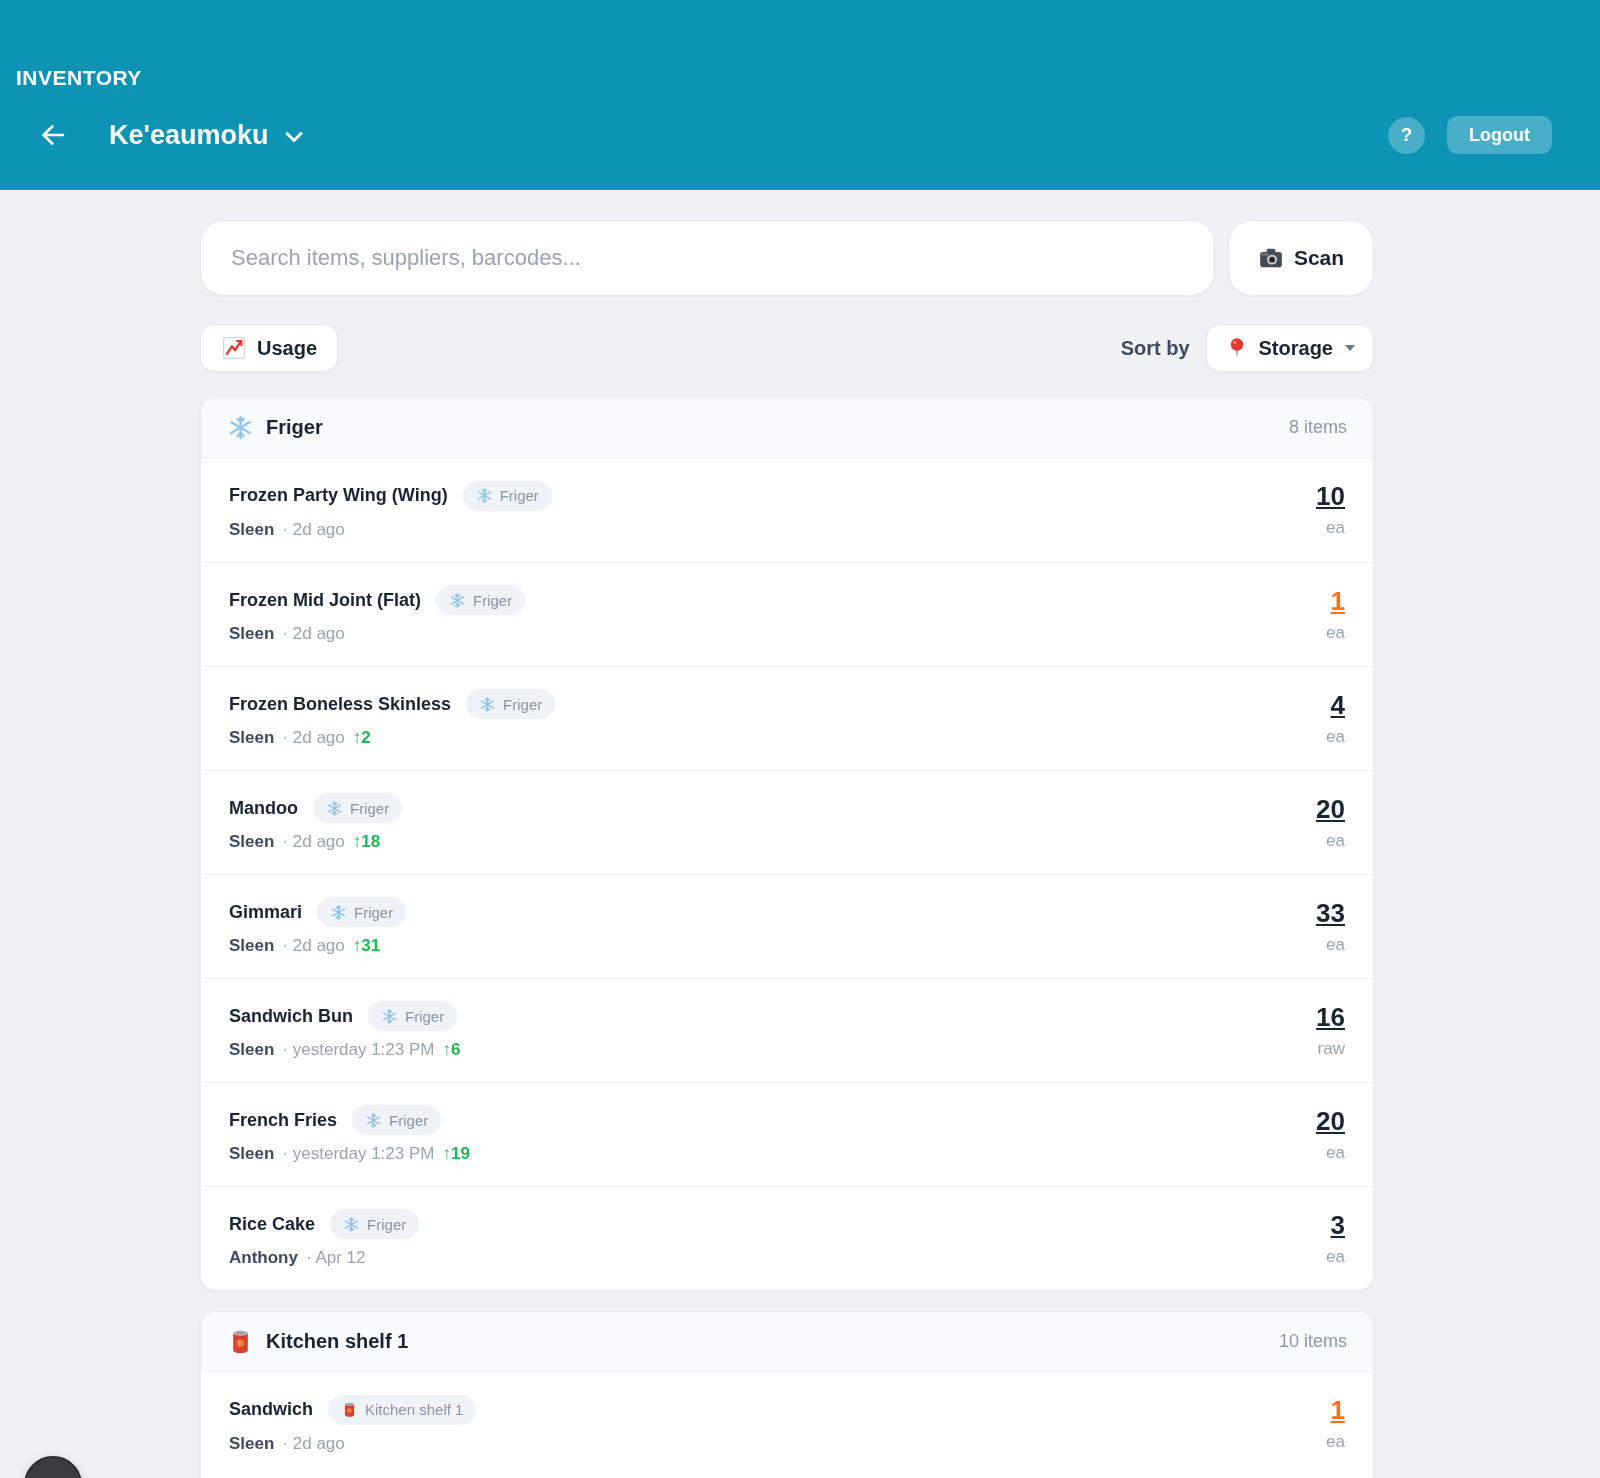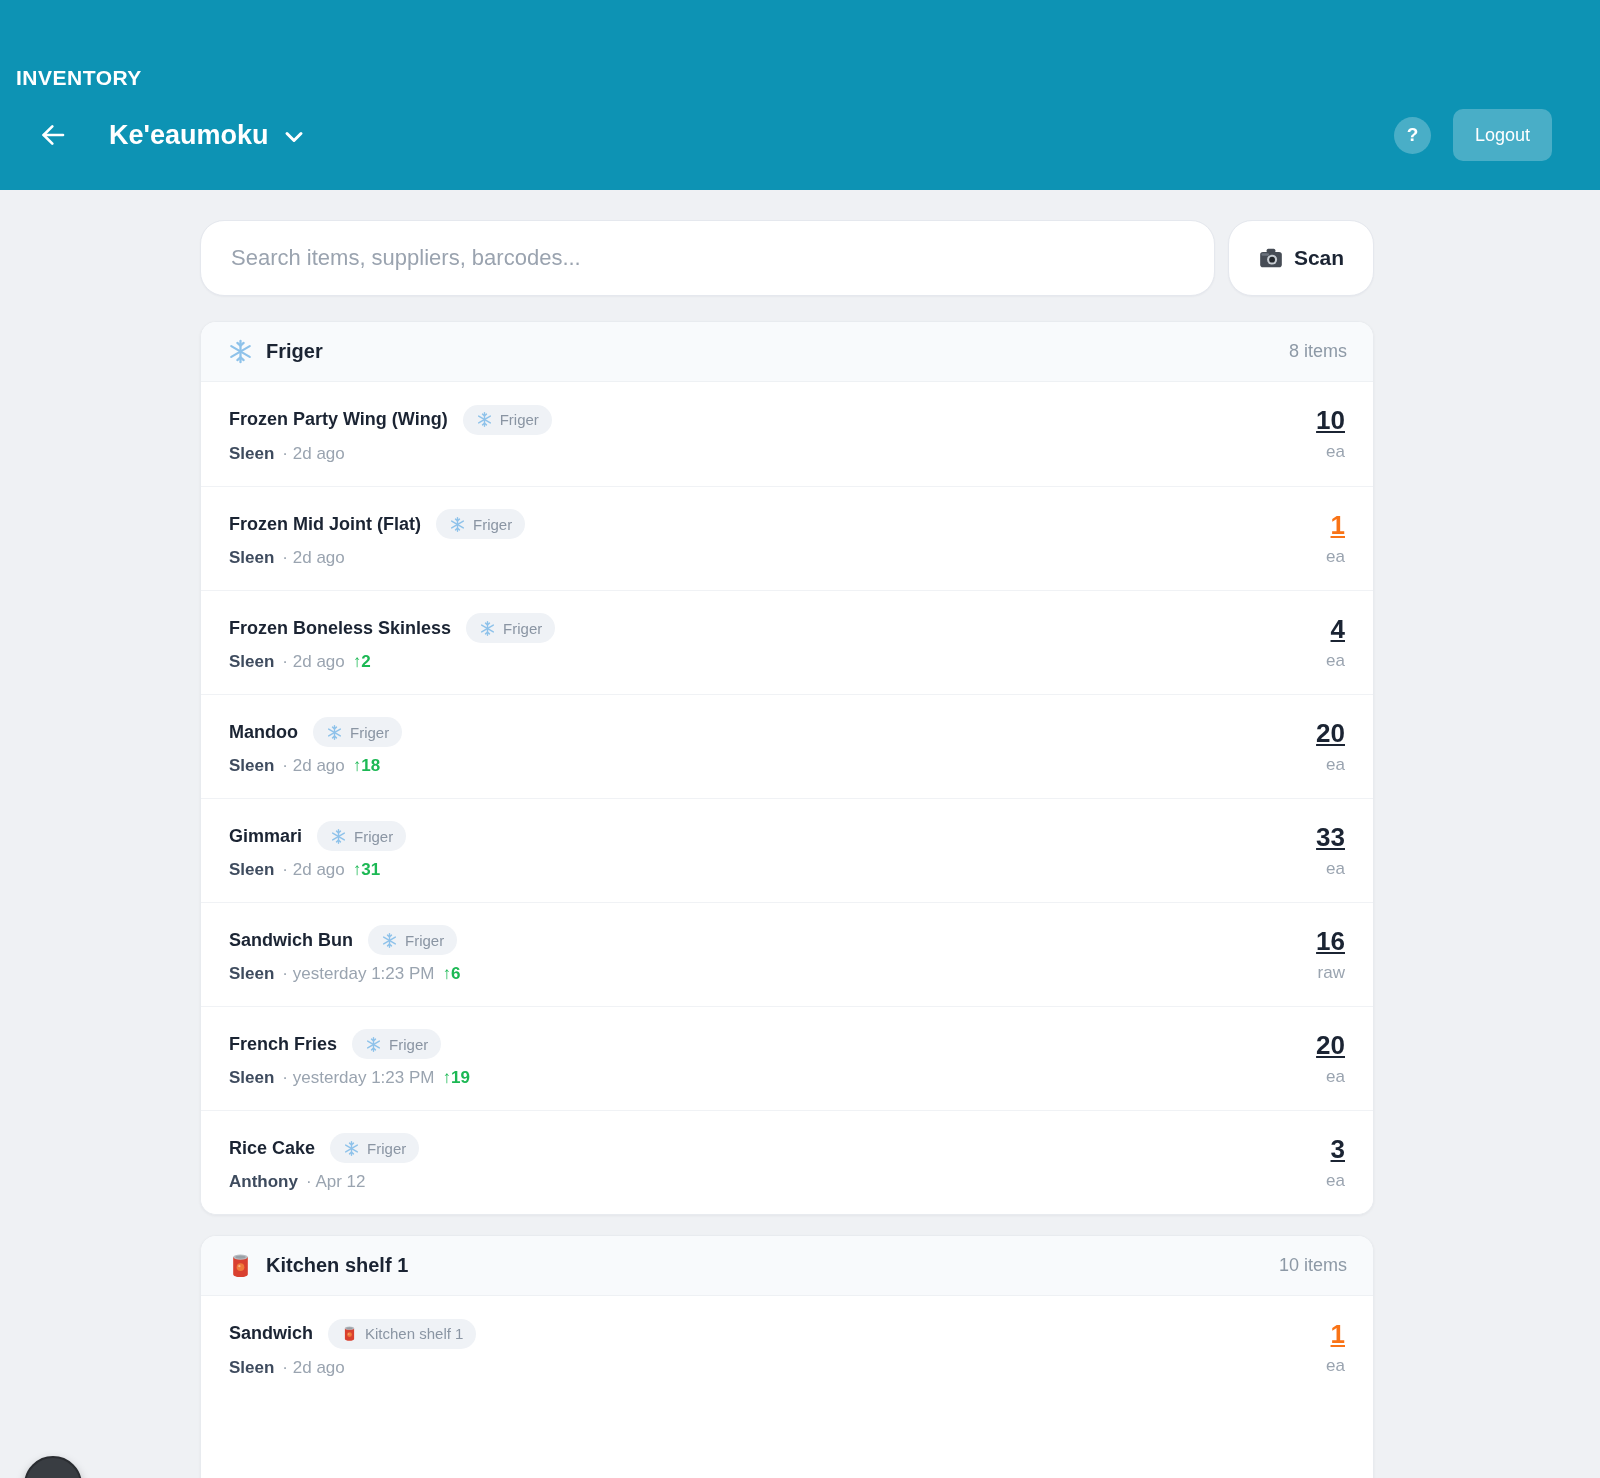--- a/index.html
+++ b/index.html
@@ -34,23 +34,23 @@
   .loc-chevron { margin-left: 14px; margin-top: 4px; cursor: pointer; }
   .title-spacer { flex: 1; }
   .help-btn {
     width: 37px; height: 37px; border-radius: 50%;
     background: rgba(255,255,255,.25); border: none; cursor: pointer;
     color: #fff; font-size: 19px; font-weight: 700;
     display: flex; align-items: center; justify-content: center;
     margin-right: 22px;
   }
   .logout-btn {
-    height: 52px; padding: 0 22px; border-radius: 10px;
+    height: 38px; padding: 0 22px; border-radius: 10px;
     background: rgba(255,255,255,.25); border: none; cursor: pointer;
-    color: #fff; font-size: 18px; font-weight: 400;
+    color: #fff; font-size: 18px; font-weight: 700;
     margin-right: 8px;
   }
 
   
   .content { margin-left: 200px; width: 1174px; }
 
   .search-row { display: flex; gap: 13px; margin-top: 30px; }
   .search-input {
     flex: 1; height: 76px; border-radius: 24px;
     border: 1px solid #e5e8ee; background: #fff;
@@ -214,20 +214,36 @@
   <div class="search-row">
     <input class="search-input" type="text" placeholder="Search items, suppliers, barcodes..." style="">
     <button class="scan-btn">
       <svg class="ic" width="26" height="26">
           <use href="#ic-camera"></use>
         </svg>
       <span>Scan</span>
     </button>
   </div>
 
+  <div class="controls-row">
+    <button class="usage-btn">
+      <svg class="ic" width="26" height="26">
+          <use href="#ic-chart"></use>
+        </svg>
+      <span>Usage</span>
+    </button>
+    <span class="sort-label">Sort by</span>
+    <button class="sort-btn">
+      <svg class="ic" width="24" height="24">
+          <use href="#ic-pin"></use>
+        </svg>
+      <span>Storage</span>
+      <span class="caret-down"></span>
+    </button>
+  </div>
 
   <div class="groups">
   <section class="group-card">
     <div class="group-header">
       <svg class="ic group-icon" width="27" height="27">
             <use href="#ic-snowflake"></use>
           </svg>
       <span class="group-name">Friger</span>
       <span class="group-count">8 items</span>
     </div>

